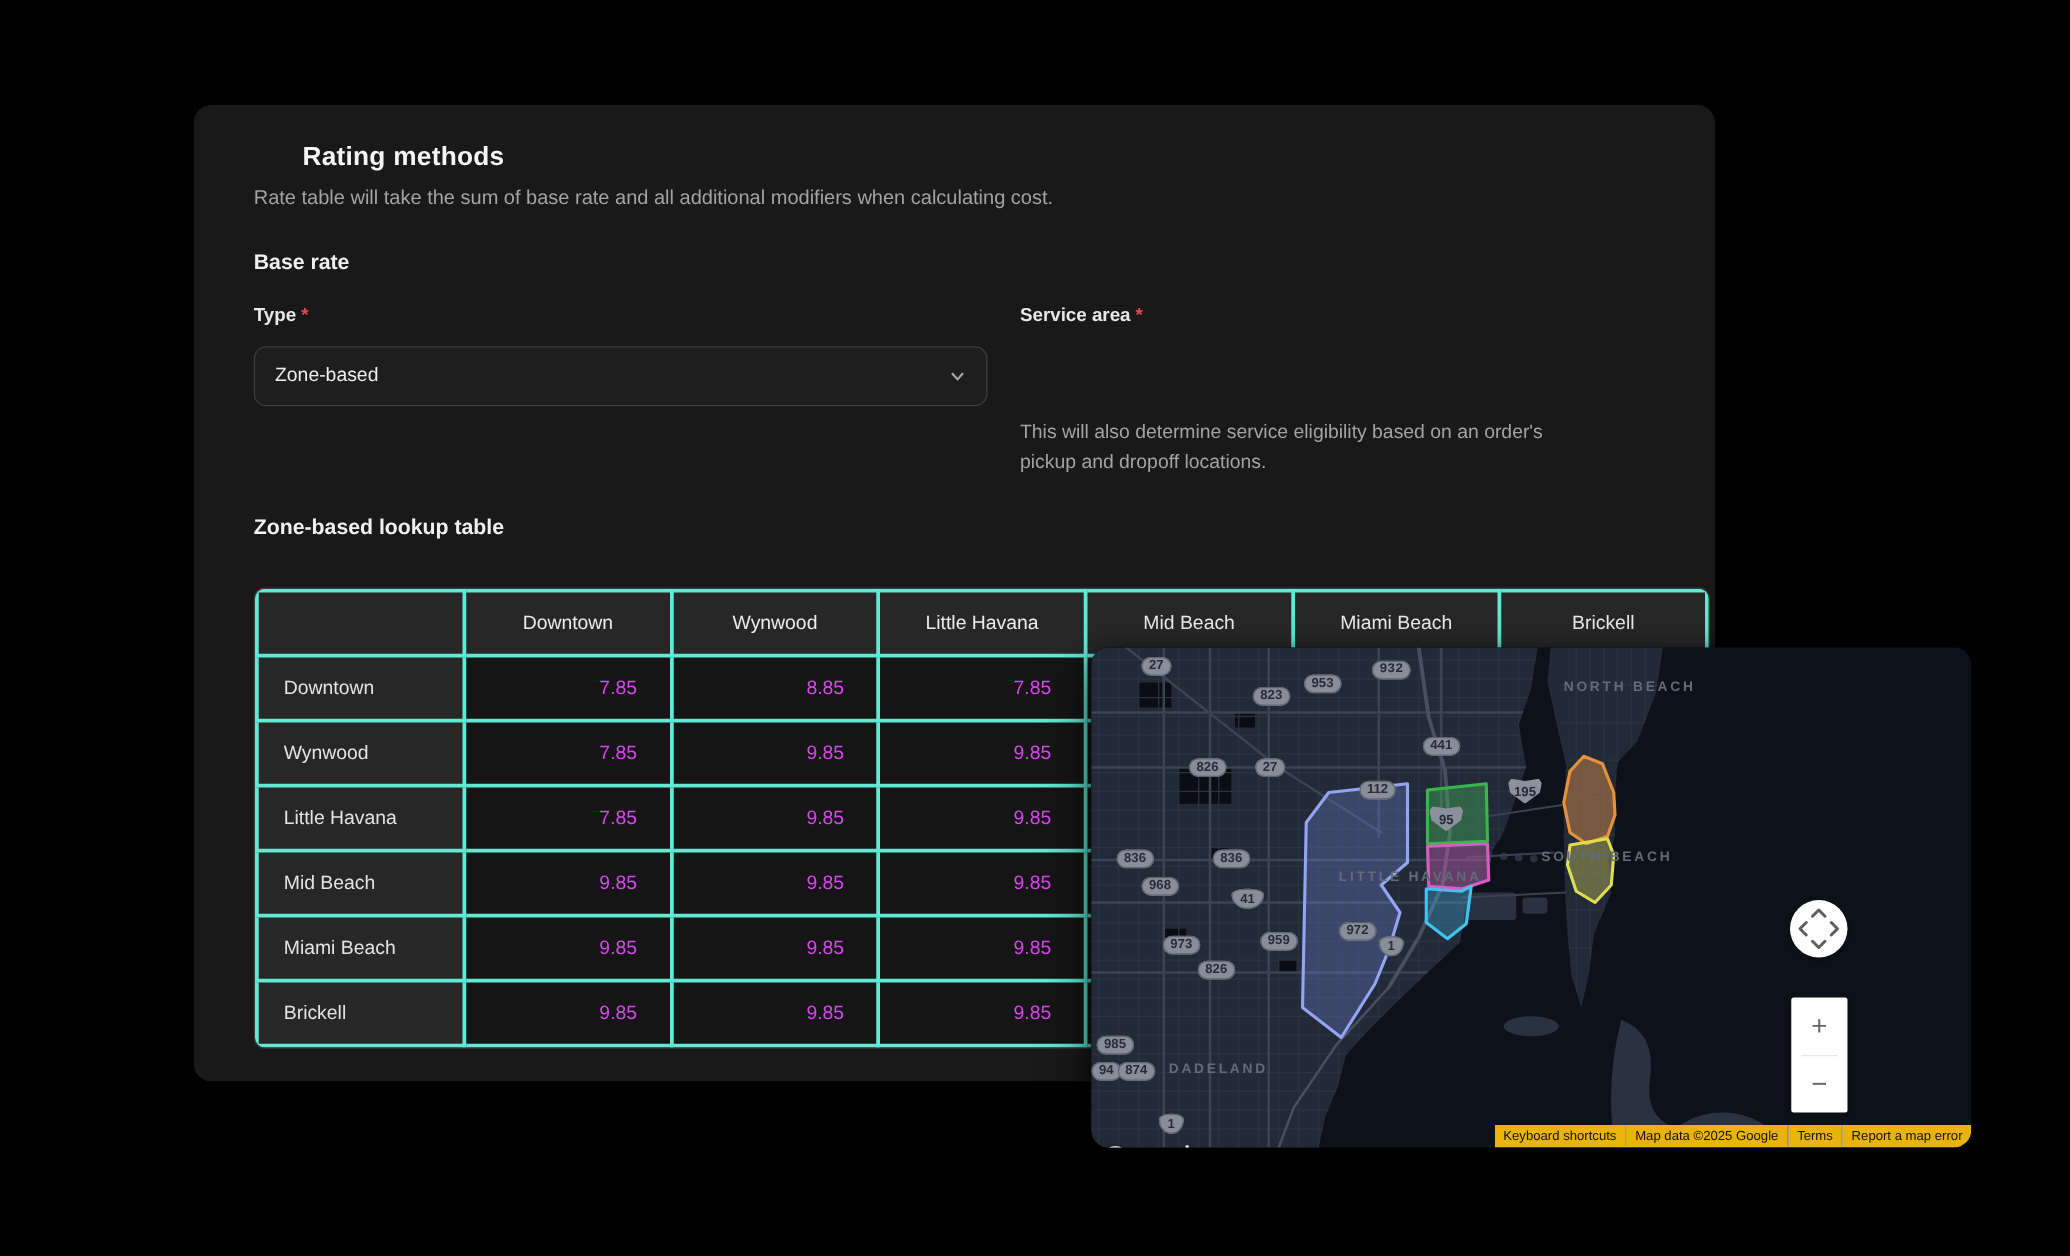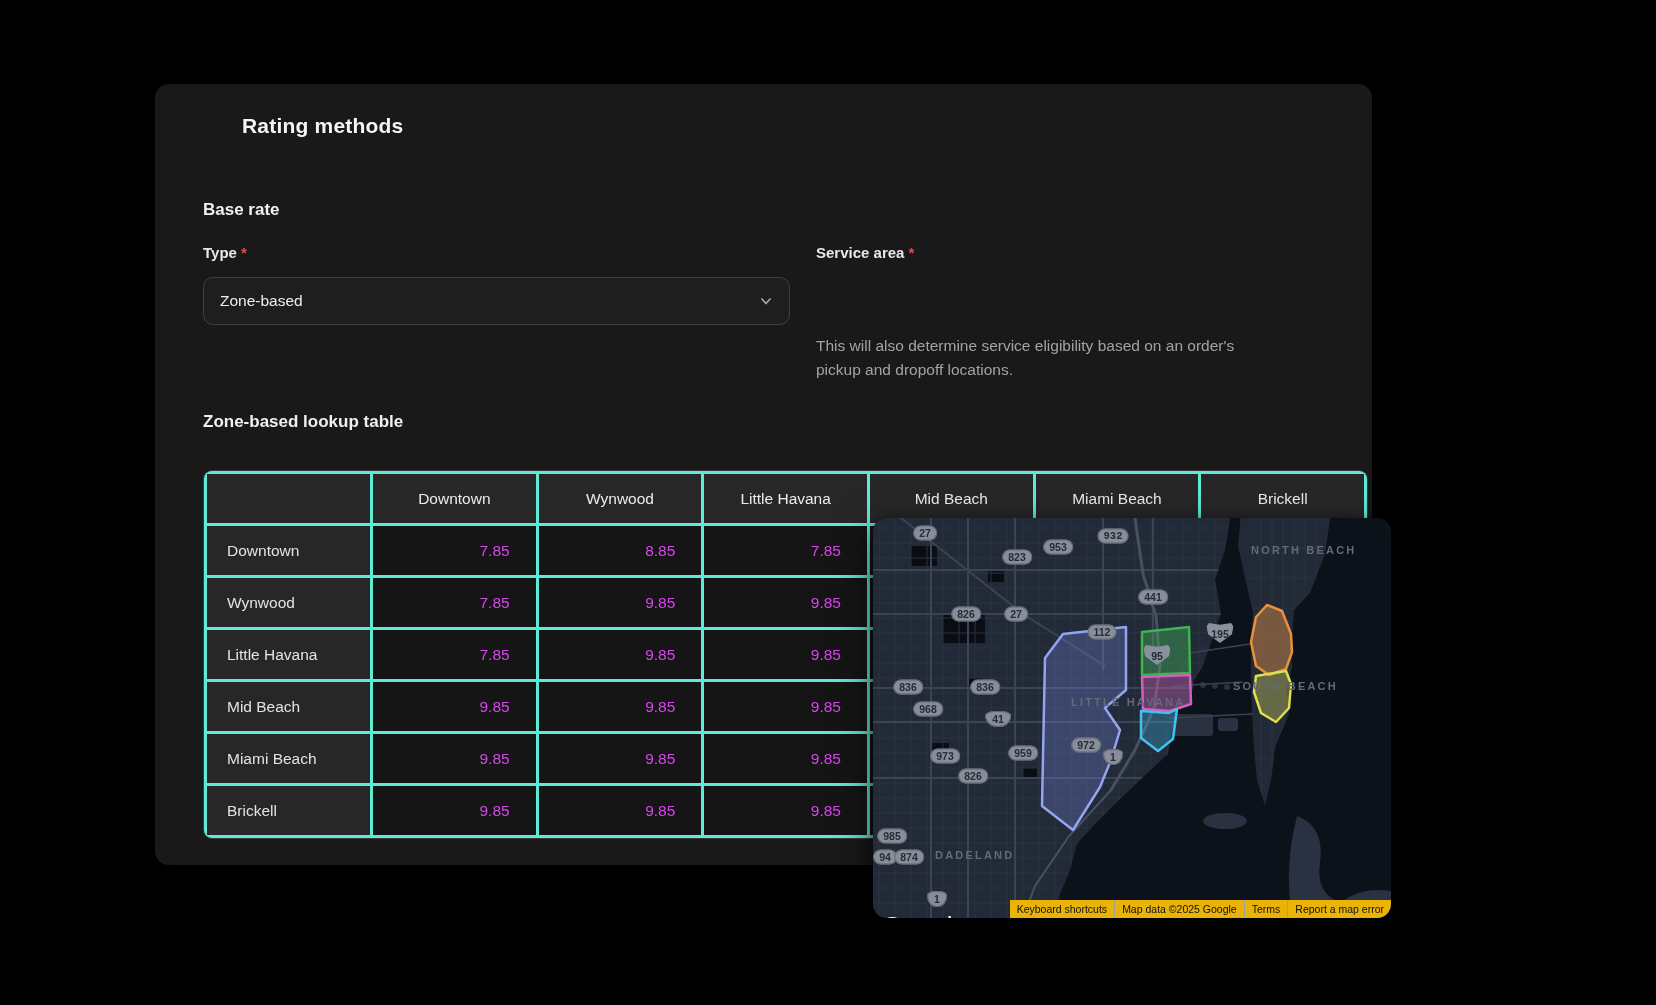--- a/index.html
+++ b/index.html
@@ -29,21 +29,21 @@
   
   .tbl-wrap{left:48px;top:386px;width:1165px;border:1px solid #3a3a3a;border-radius:9px;overflow:hidden;}
   table.rates{border-collapse:collapse;width:100%;table-layout:fixed;}
   table.rates th,table.rates td{border:3px solid #5eead4;height:52px;font-size:15.5px;font-weight:400;}
   table.rates col.c0{width:166px;}
   th.colhead{background:#272727;color:#ececec;font-weight:500;text-align:center;}
   th.corner{background:#272727;}
   td.rowhead{background:#272727;color:#e3e3e3;text-align:left;padding-left:20px;font-weight:400;}
   td.cell{background:#151515;color:#d946ef;text-align:right;padding-right:26px;}
   
-  .map-panel{position:absolute;left:873px;top:518px;width:518px;height:400px;border-radius:14px;
+  .map-panel{position:absolute;left:873px;top:518px;width:704px;height:400px;border-radius:14px;
              overflow:hidden;background:#0d1119;box-shadow:0 14px 40px rgba(0,0,0,.65),0 3px 10px rgba(0,0,0,.5);padding-left:38px;}
   .map-svg{position:absolute;left:0;top:0;width:614px;height:400px;}
   .mk{position:absolute;transform:translate(-50%,-50%);font-weight:700;}
   .shield-pill{background:#878e99;color:#272c36;font-size:10.5px;line-height:15px;padding:0 6px;
                border-radius:8px;box-shadow:0 0 0 1px #5f6672 inset;}
   .shield-us{background:#878e99;color:#272c36;font-size:10.5px;line-height:16px;padding:0 7px;
              border-radius:45% 45% 50% 50% / 30% 30% 75% 75%;box-shadow:0 0 0 1px #5f6672 inset;}
   .shield-int{background:#8a919c;color:#232936;font-size:10.5px;width:27px;height:20px;line-height:22px;text-align:center;
               clip-path:polygon(9% 0,50% 9%,91% 0,100% 18%,94% 56%,50% 100%,6% 56%,0 18%);}
   .place-label{position:absolute;color:#616b79;font-size:11px;font-weight:700;letter-spacing:2.2px;white-space:nowrap;}
@@ -59,20 +59,21 @@
   .zoom-btn{flex:1;display:flex;align-items:center;justify-content:center;color:#666;font-size:22px;cursor:pointer;user-select:none;}
   .zoom-div{height:1px;background:#e6e6e6;margin:0 8px;}
 </style>
 </head>
 <body>
 
 <div class="stage">
 
   <div class="card">
     <div class="abs page-title">Rating methods</div>
+    <div class="abs page-sub">Rate table will take the sum of base rate and all additional modifiers when calculating cost.</div>
 
     <div class="abs sec-heading h-base">Base rate</div>
 
     <div class="abs field-label lbl-type"><span>Type</span><span class="req">*</span></div>
 
     <div class="abs field-label lbl-service"><span>Service area</span><span class="req">*</span></div>
 
     <div class="abs select sel-type">
       <span class="val">Zone-based</span>
       <svg class="chev" viewBox="0 0 14 14">

